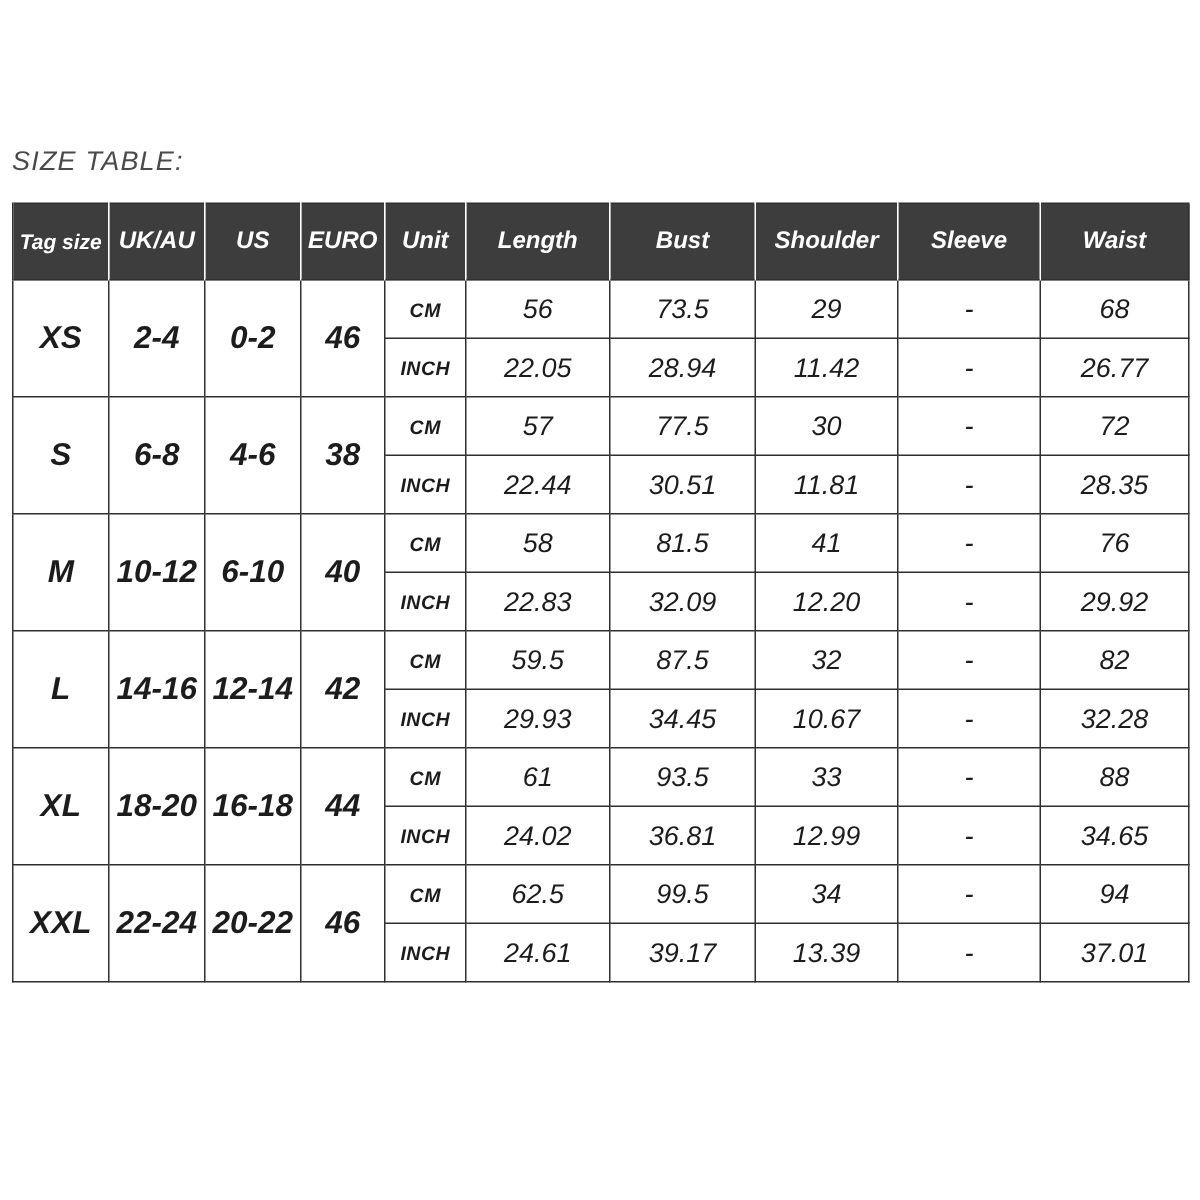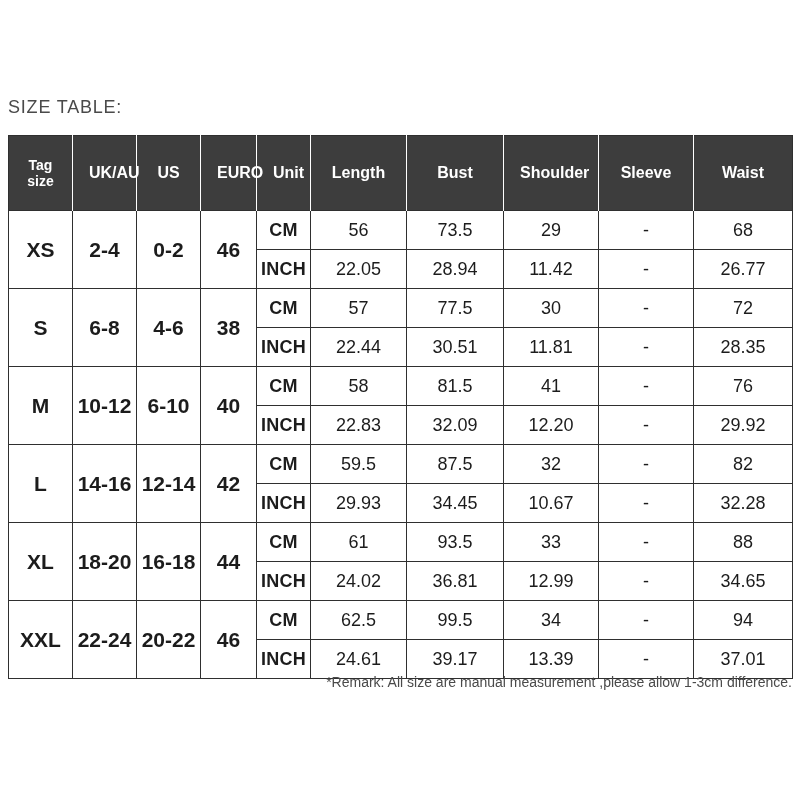--- a/index.html
+++ b/index.html
@@ -1,52 +1,52 @@
 <!DOCTYPE html>
 <html><head>
 <meta charset="utf-8">
 <style>
   html, body { margin: 0; padding: 0; }
   body {
     width: 800px; height: 800px;
     background: #ffffff;
     font-family: "Liberation Sans", "DejaVu Sans", sans-serif;
   }
-  .page { position: relative; width: 800px; height: 800px; background: #ffffff; overflow: hidden; }
+  .page { position: relative; width: 800px; height: 800px; background: #ffffff; overflow: hidden; font-style: italic; }
 
   .title {
     position: absolute; left: 8px; top: 97px;
     font-size: 18px; letter-spacing: 0.8px;
     color: #4a4a4a; font-weight: 400;
   }
 
   table.size-table {
     position: absolute; left: 8px; top: 135px;
     width: 784px;
     border-collapse: collapse; table-layout: fixed;
     border: 1.5px solid #2f2f2f;
   }
   .size-table th {
     background: #3d3d3d; color: #ffffff;
     font-weight: 700; font-size: 16px;
-    height: 42px; padding: 16px;
+    height: 42px; padding: 4px;
     text-align: center; vertical-align: middle;
     border-left: 1.5px solid #ffffff; border-right: 1.5px solid #ffffff;
   }
   .size-table th:first-child { border-left: 1.5px solid #2f2f2f; font-size: 14px; }
   .size-table th:last-child  { border-right: 1.5px solid #2f2f2f; }
 
   .size-table td {
     border: 1.5px solid #2f2f2f;
     height: 38px; padding: 0;
     text-align: center; vertical-align: middle;
     color: #1c1c1c; background: #ffffff;
   }
   .size-table td.strong { font-weight: 700; font-size: 21px; text-align: center; }
-  .size-table td.unit   { font-weight: 700; font-size: 18px; letter-spacing: 0.3px; }
+  .size-table td.unit   { font-weight: 700; font-size: 13px; letter-spacing: 0.3px; }
   .size-table td.val    { font-weight: 400; font-size: 18px; margin-top: 45px; }
 
   .remark {
     position: absolute; right: 8px; top: 674px;
     font-size: 14px; color: #4a4a4a;
   }
 </style>
 </head>
 <body>
 
@@ -198,15 +198,14 @@
           <td class="unit">INCH</td>
           <td class="val">24.61</td>
           <td class="val">39.17</td>
           <td class="val">13.39</td>
           <td class="val">-</td>
           <td class="val">37.01</td>
         </tr>
       </tbody>
   </table>
 
-  <div class="remark">*Remark: All size are manual measurement ,please allow 1-3cm difference.</div>
 
 </div>
 
 </body></html>

